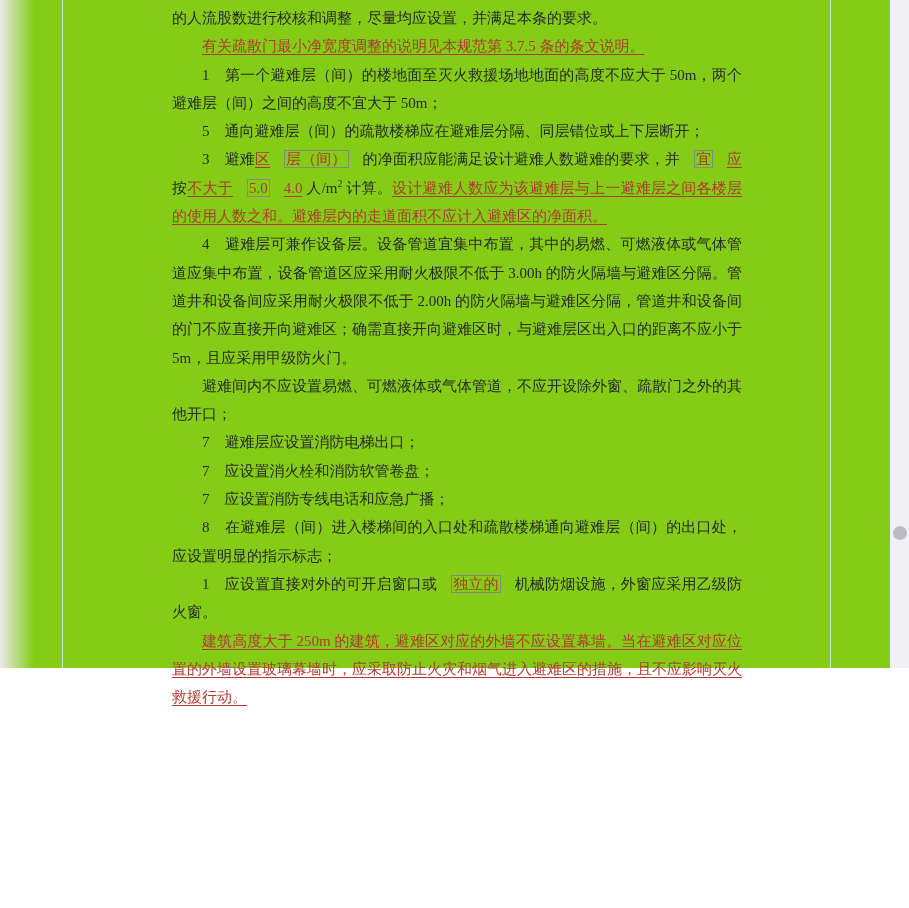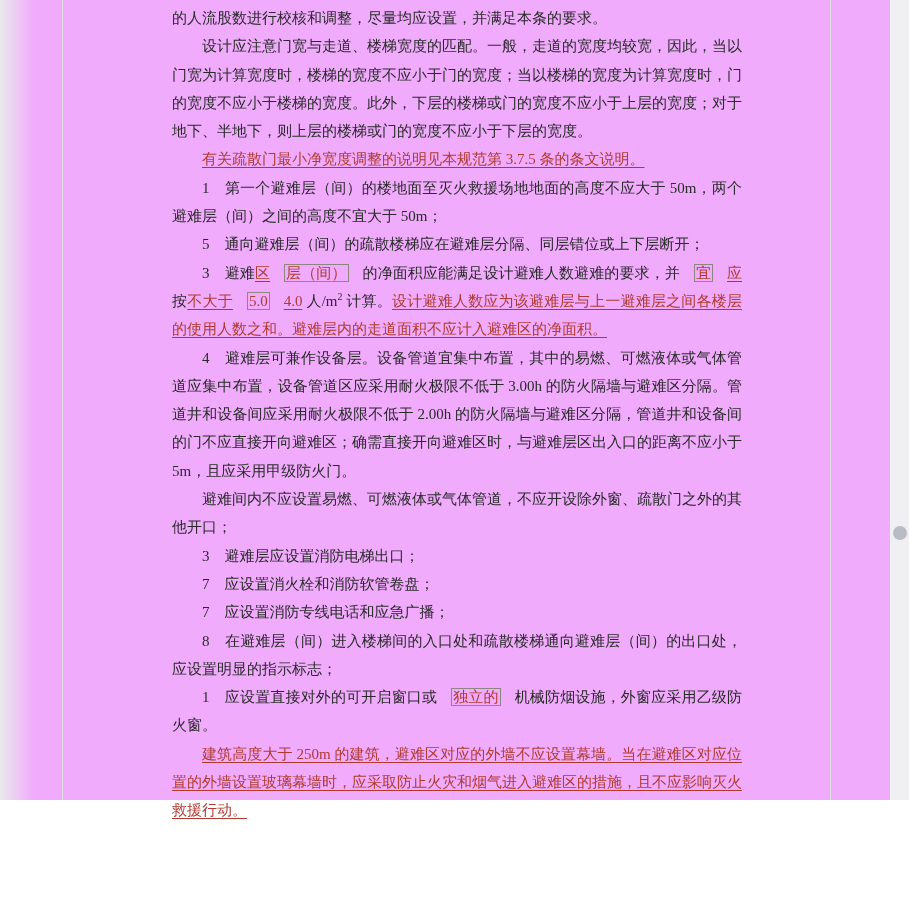--- a/index.html
+++ b/index.html
@@ -5,22 +5,22 @@
   * { box-sizing: border-box; }
   html, body {
     margin: 0; padding: 0;
     width: 909px; height: 908px;
     overflow: hidden;
     background: #ffffff;
     font-family: "Liberation Serif", "DejaVu Serif", serif;
   }
   .viewport {
     position: relative;
-    width: 909px; height: 800px;
-    background: #f0abfc;
+    width: 909px; height: 668px;
+    background: #84cc16;
   }
   
   .left-shade {
     position: absolute; left: 0; top: 0;
     width: 34px; height: 100%;
     background: linear-gradient(to right, #e9e9ea, rgba(255,255,255,0));
   }
   
   .page-edge { position: absolute; top: 0; width: 1px; height: 100%; background: #dfdfe0; }
   .page-edge.left  { left: 62px; }
@@ -68,28 +68,27 @@
 <body>
 
 <div class="viewport">
 
   <div class="left-shade"></div>
   <div class="page-edge left"></div>
   <div class="page-edge right"></div>
 
   <div class="page-text">
     <p class="ln"><span class="seg-n">的人流股数进行校核和调整，尽量均应设置，并满足本条的要求。</span></p>
-    <p class="ln ind"><span class="seg-n">设计应注意门宽与走道、楼梯宽度的匹配。一般，走道的宽度均较宽，因此，当以门宽为计算宽度时，楼梯的宽度不应小于门的宽度；当以楼梯的宽度为计算宽度时，门的宽度不应小于楼梯的宽度。此外，下层的楼梯或门的宽度不应小于上层的宽度；对于地下、半地下，则上层的楼梯或门的宽度不应小于下层的宽度。</span></p>
     <p class="ln ind"><span class="seg-ins">有关疏散门最小净宽度调整的说明见本规范第 3.7.5 条的条文说明。</span></p>
     <p class="ln ind"><span class="seg-n">1　第一个避难层（间）的楼地面至灭火救援场地地面的高度不应大于 50m，两个避难层（间）之间的高度不宜大于 50m；</span></p>
     <p class="ln ind"><span class="seg-n">5　通向避难层（间）的疏散楼梯应在避难层分隔、同层错位或上下层断开；</span></p>
     <p class="ln ind"><span class="seg-n">3　避难</span><span class="seg-ins">区</span><span class="seg-del">层（间）</span><span class="seg-n">的净面积应能满足设计避难人数避难的要求，并</span><span class="seg-del">宜</span><span class="seg-ins">应</span><span class="seg-n">按</span><span class="seg-ins">不大于</span><span class="seg-del">5.0</span><span class="seg-ins">4.0</span><span class="seg-n"> 人/m</span><span class="seg-sup">2</span><span class="seg-n"> 计算。</span><span class="seg-ins">设计避难人数应为该避难层与上一避难层之间各楼层的使用人数之和。避难层内的走道面积不应计入避难区的净面积。</span></p>
     <p class="ln ind"><span class="seg-n">4　避难层可兼作设备层。设备管道宜集中布置，其中的易燃、可燃液体或气体管道应集中布置，设备管道区应采用耐火极限不低于 3.00h 的防火隔墙与避难区分隔。管道井和设备间应采用耐火极限不低于 2.00h 的防火隔墙与避难区分隔，管道井和设备间的门不应直接开向避难区；确需直接开向避难区时，与避难层区出入口的距离不应小于 5m，且应采用甲级防火门。</span></p>
     <p class="ln ind"><span class="seg-n">避难间内不应设置易燃、可燃液体或气体管道，不应开设除外窗、疏散门之外的其他开口；</span></p>
-    <p class="ln ind"><span class="seg-n">3　避难层应设置消防电梯出口；</span></p>
+    <p class="ln ind"><span class="seg-n">7　避难层应设置消防电梯出口；</span></p>
     <p class="ln ind"><span class="seg-n">7　应设置消火栓和消防软管卷盘；</span></p>
     <p class="ln ind"><span class="seg-n">7　应设置消防专线电话和应急广播；</span></p>
     <p class="ln ind"><span class="seg-n">8　在避难层（间）进入楼梯间的入口处和疏散楼梯通向避难层（间）的出口处，应设置明显的指示标志；</span></p>
     <p class="ln ind"><span class="seg-n">1　应设置直接对外的可开启窗口或</span><span class="seg-del">独立的</span><span class="seg-n">机械防烟设施，外窗应采用乙级防火窗。</span></p>
     <p class="ln ind"><span class="seg-ins">建筑高度大于 250m 的建筑，避难区对应的外墙不应设置幕墙。当在避难区对应位置的外墙设置玻璃幕墙时，应采取防止火灾和烟气进入避难区的措施，且不应影响灭火救援行动。</span></p>
   </div>
 
   <div class="scroll-track"></div>
   <div class="scroll-thumb"></div>
 

